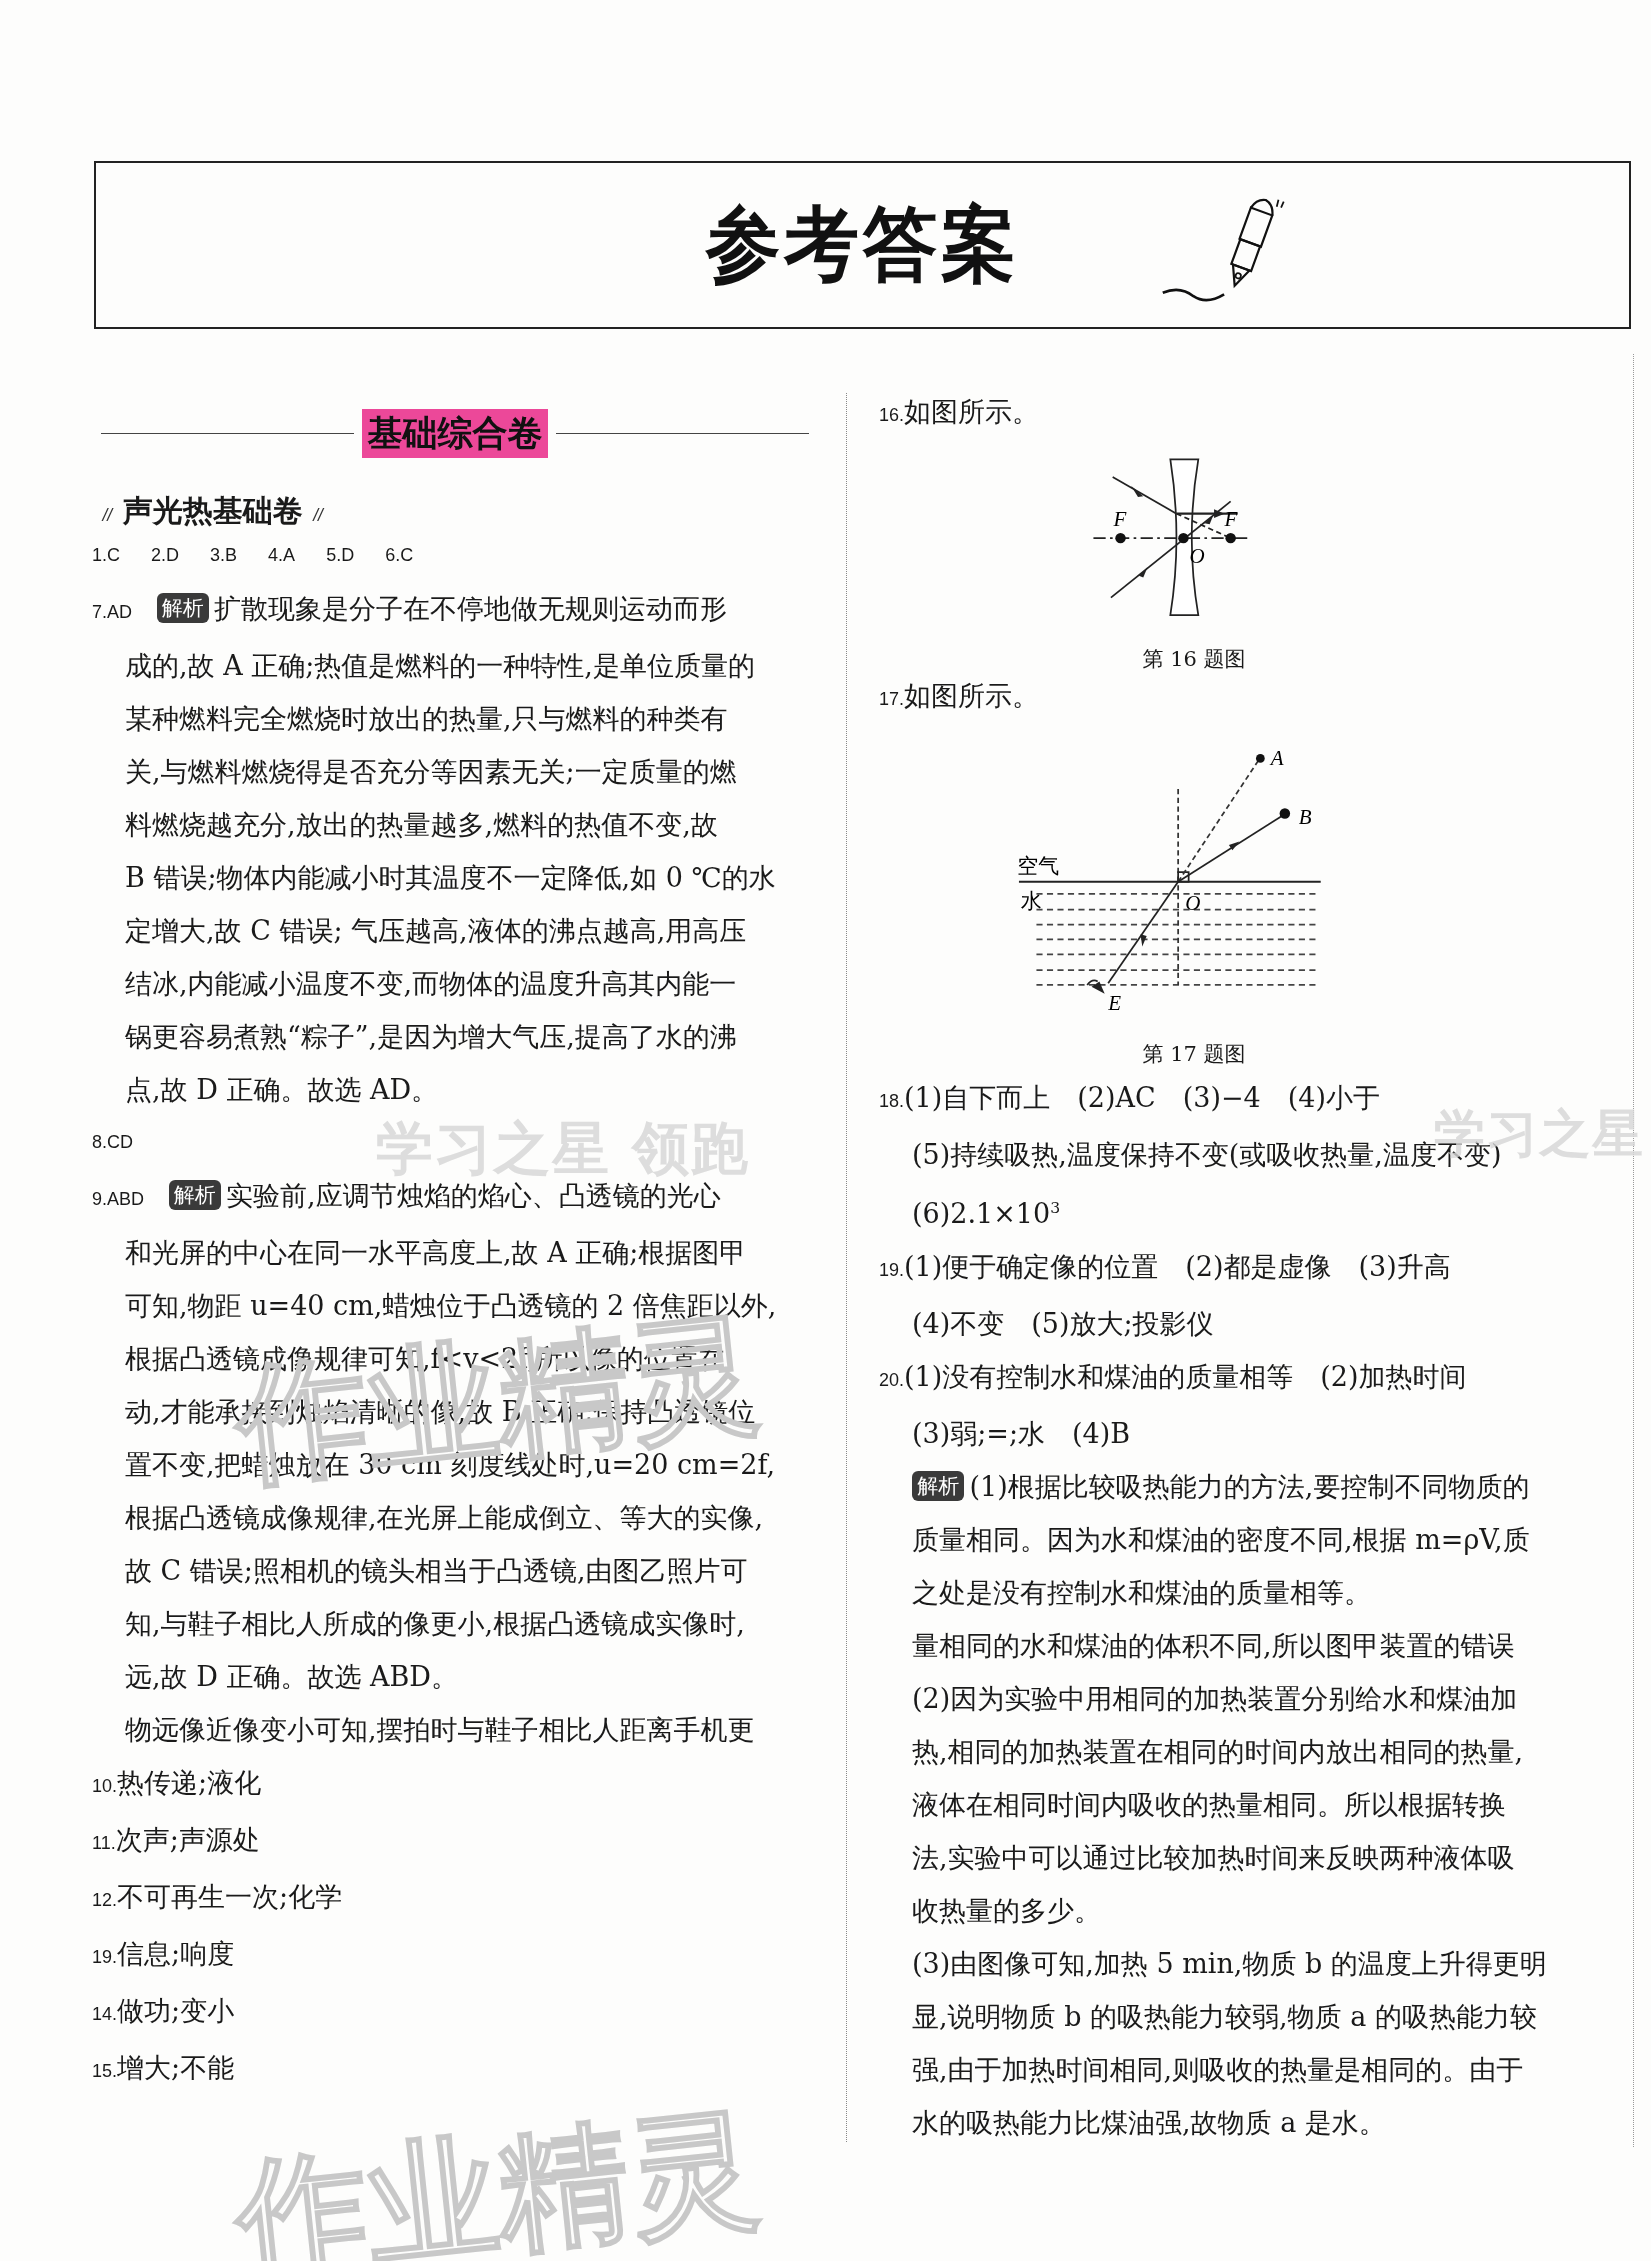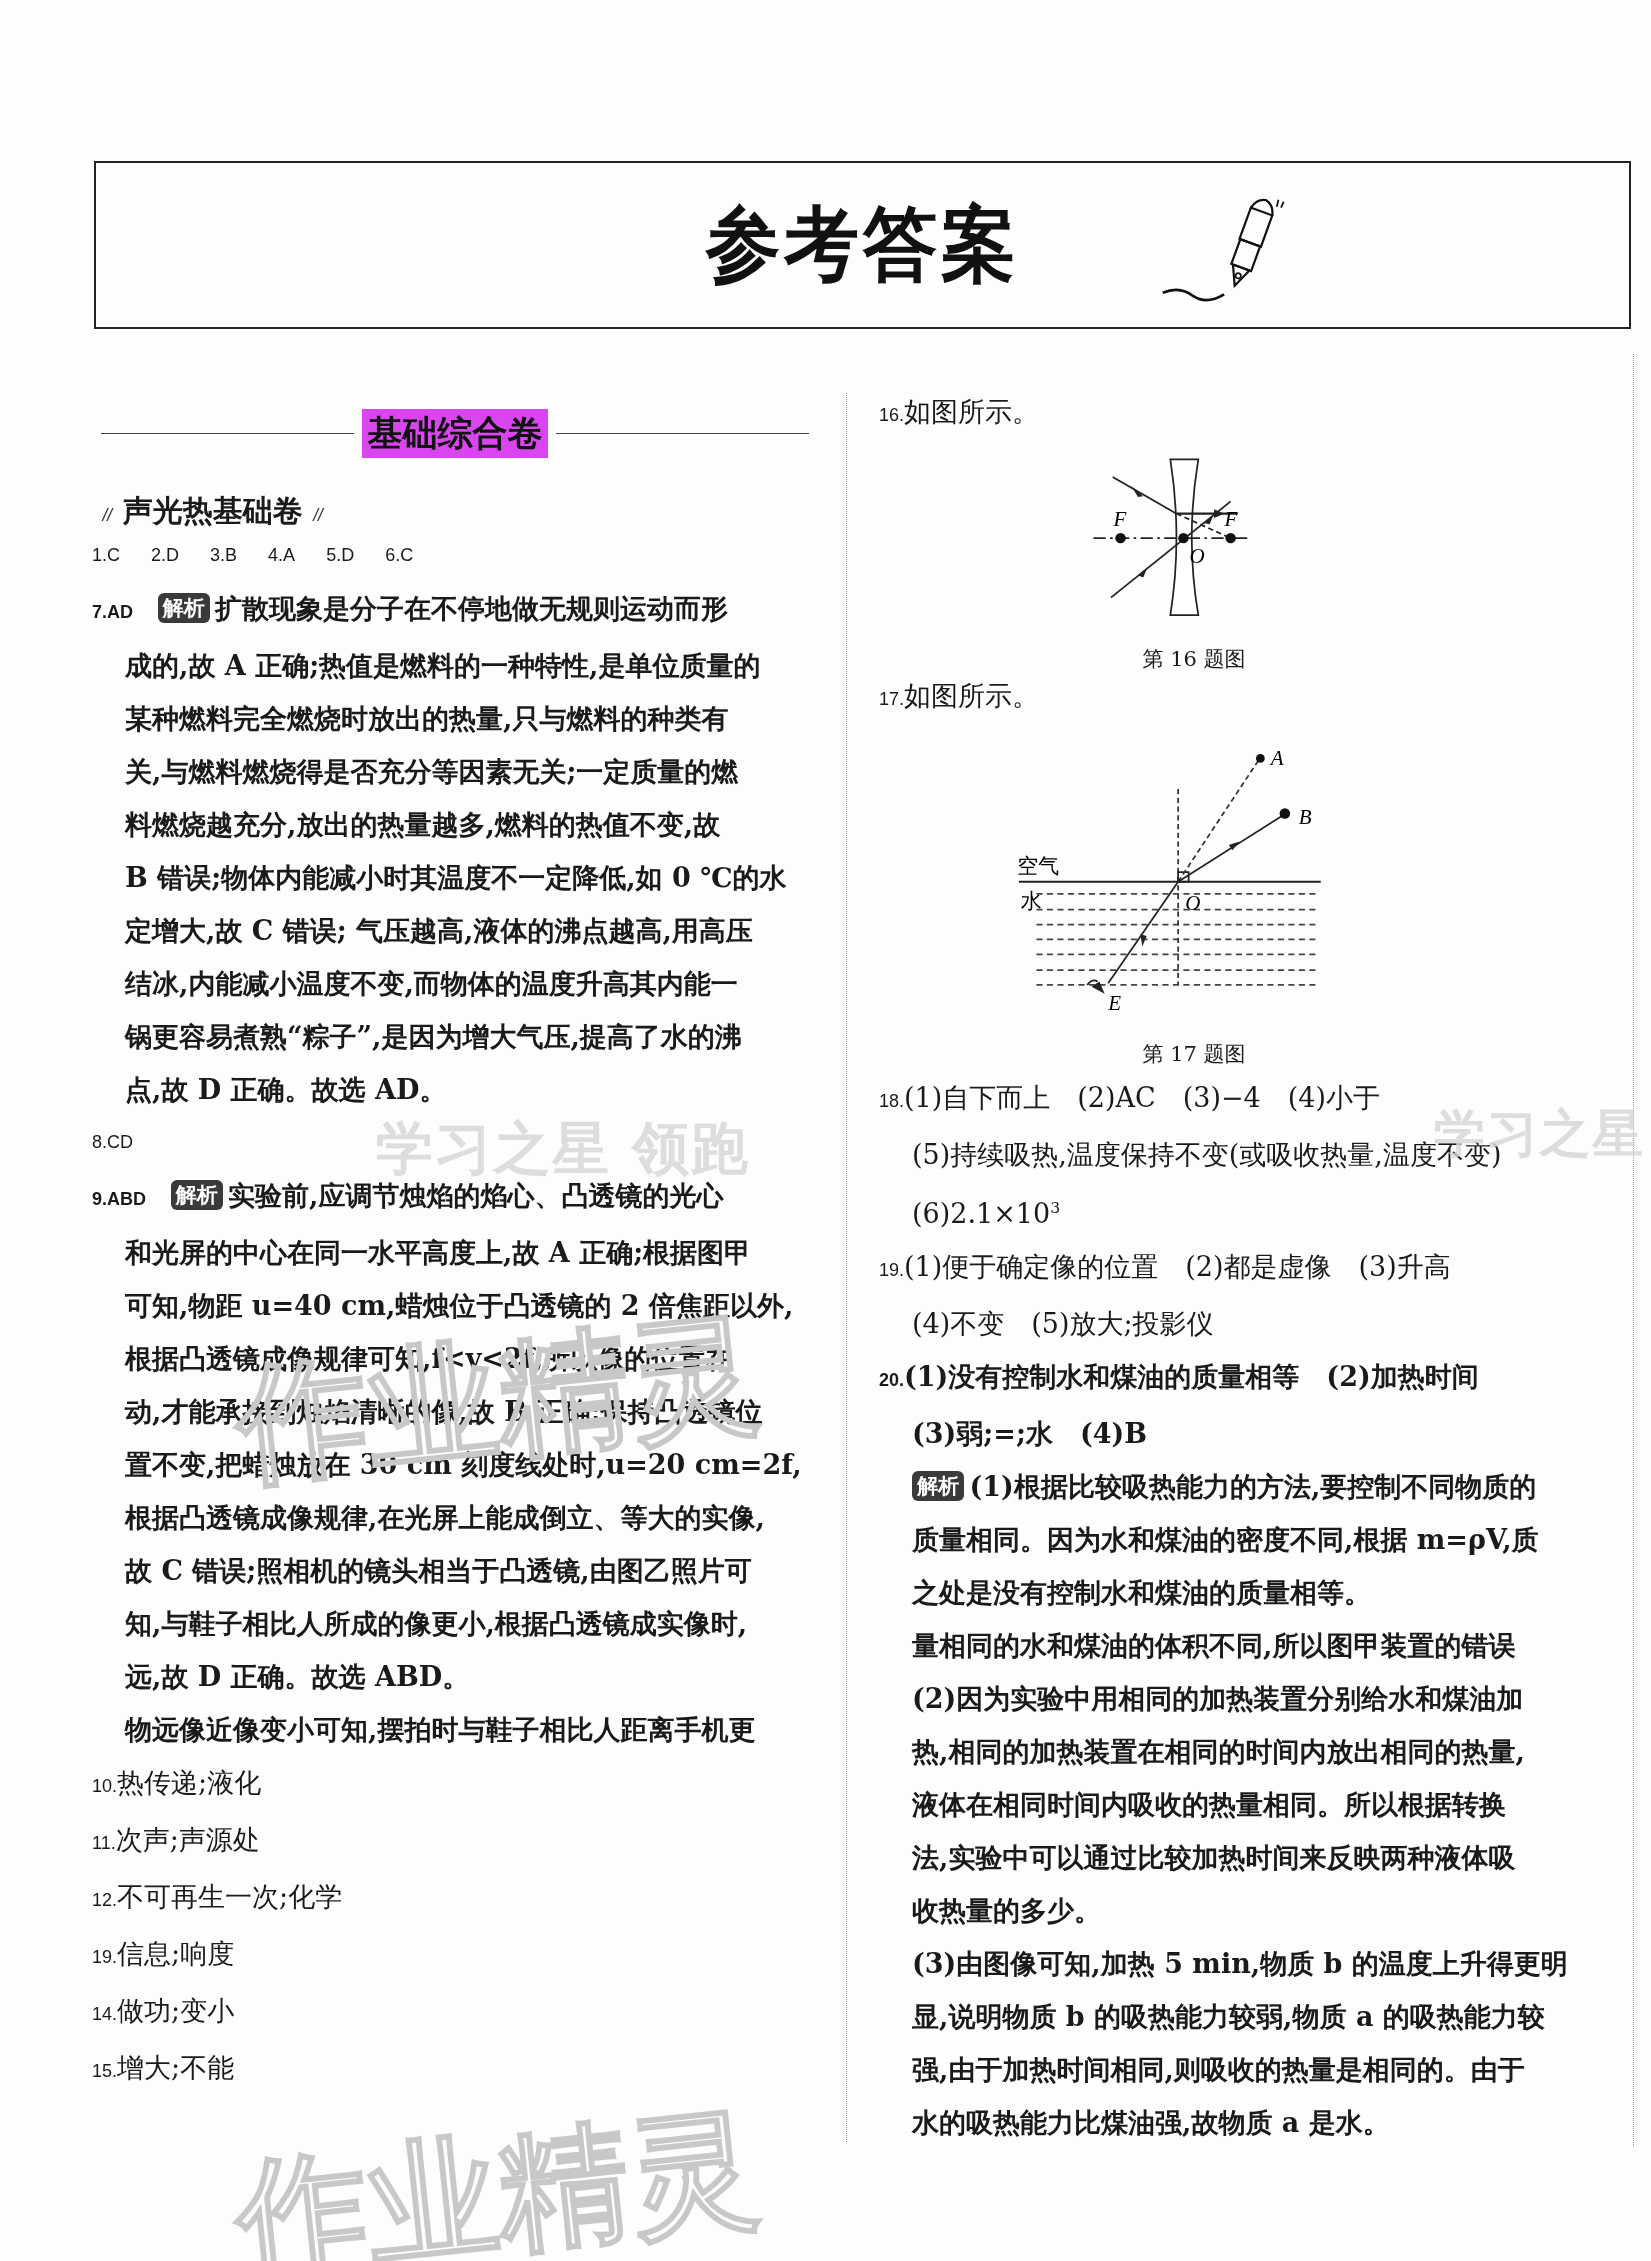--- a/index.html
+++ b/index.html
@@ -32,33 +32,33 @@
   .col { position:absolute; font-size:27px; line-height:53px; }
   .col-left { left:92px; top:393px; width:726px; }
   .col-right { left:879px; top:385px; width:726px; }
 
   .section-head {
     position:relative; height:80px; display:flex; align-items:center; justify-content:center;
   }
   .section-head .rule { flex:1; height:0; border-top:1.7px solid #444; margin:0 8.7px; }
   .section-head .label {
     font-family:"DejaVu Sans","Liberation Sans",sans-serif; font-weight:bold;
-    font-size:35px; background:#d946ef; padding:0 5.2px; line-height:49px; color:#111;
+    font-size:35px; background:#ec4899; padding:0 5.2px; line-height:49px; color:#111;
   }
   .sub-head {
     text-align:left; height:56px; line-height:76px;
     font-family:Liberation Sans, sans-serif; font-weight:bold; font-size:30px;
   }
   .sub-head .slashes { font-size:17.5px; font-weight:normal; font-style:italic; color:#333; margin:0 10.5px; }
 
   .ans { margin:0; white-space:nowrap; }
   .num { font-family:"Liberation Sans","DejaVu Sans",sans-serif; font-size:18px; }
   .mc-row span.item { margin-right:26px; }
   .indent { padding-left:33px; }
-  .para { text-align:justify; text-align-last:left;font-weight:bold; }
+  .para { text-align:justify; text-align-last:left; }
   .para p { margin:0; white-space:nowrap; }
   .badge {
     display:inline-block; background:#3a3a3a; color:#fff; border-radius:6.1px;
     font-family:"DejaVu Sans","Liberation Sans",sans-serif; font-size:21px;
     line-height:30px; padding:0 5.2px; margin:0 5.2px 0 24.5px; vertical-align:2.6px;
   }
   .badge.solo { margin-left:0; }
 
   .figure { position:relative; }
   .fig16 { height:227px; }

